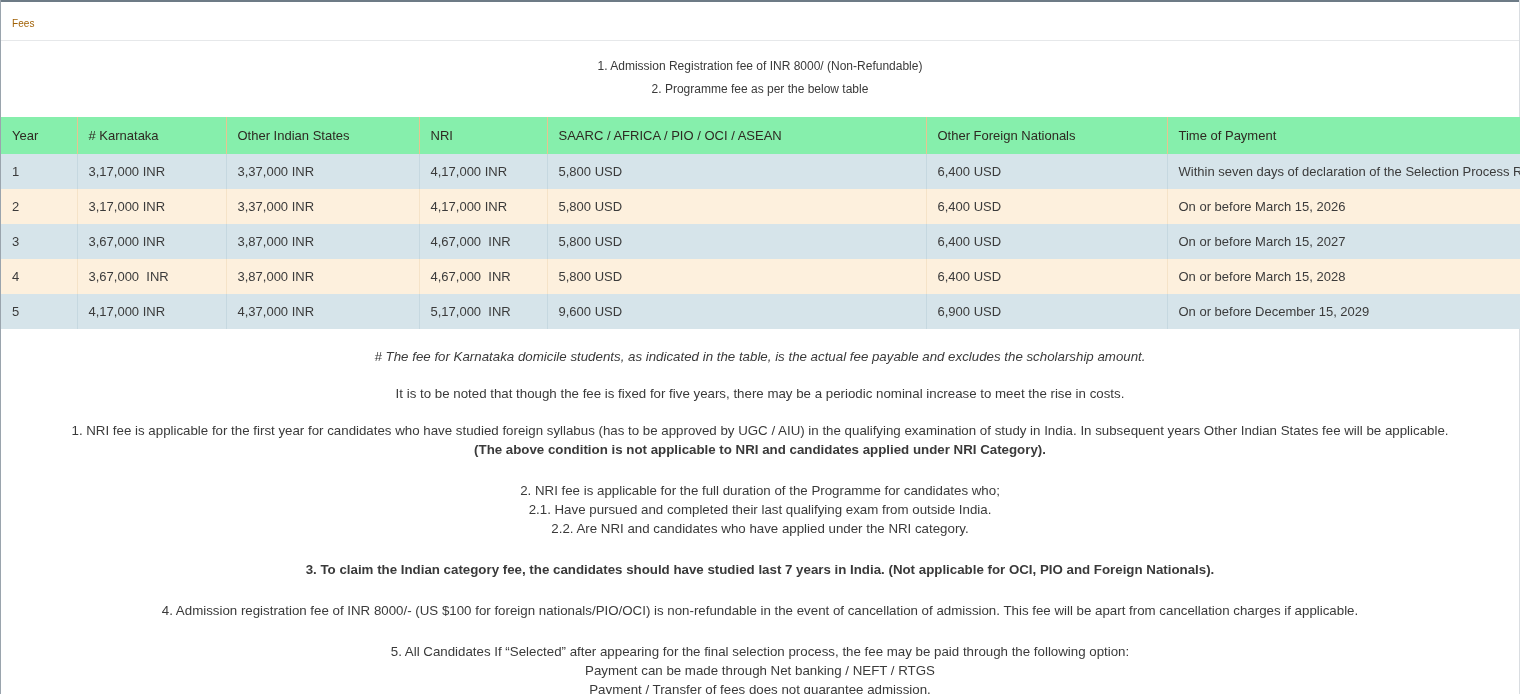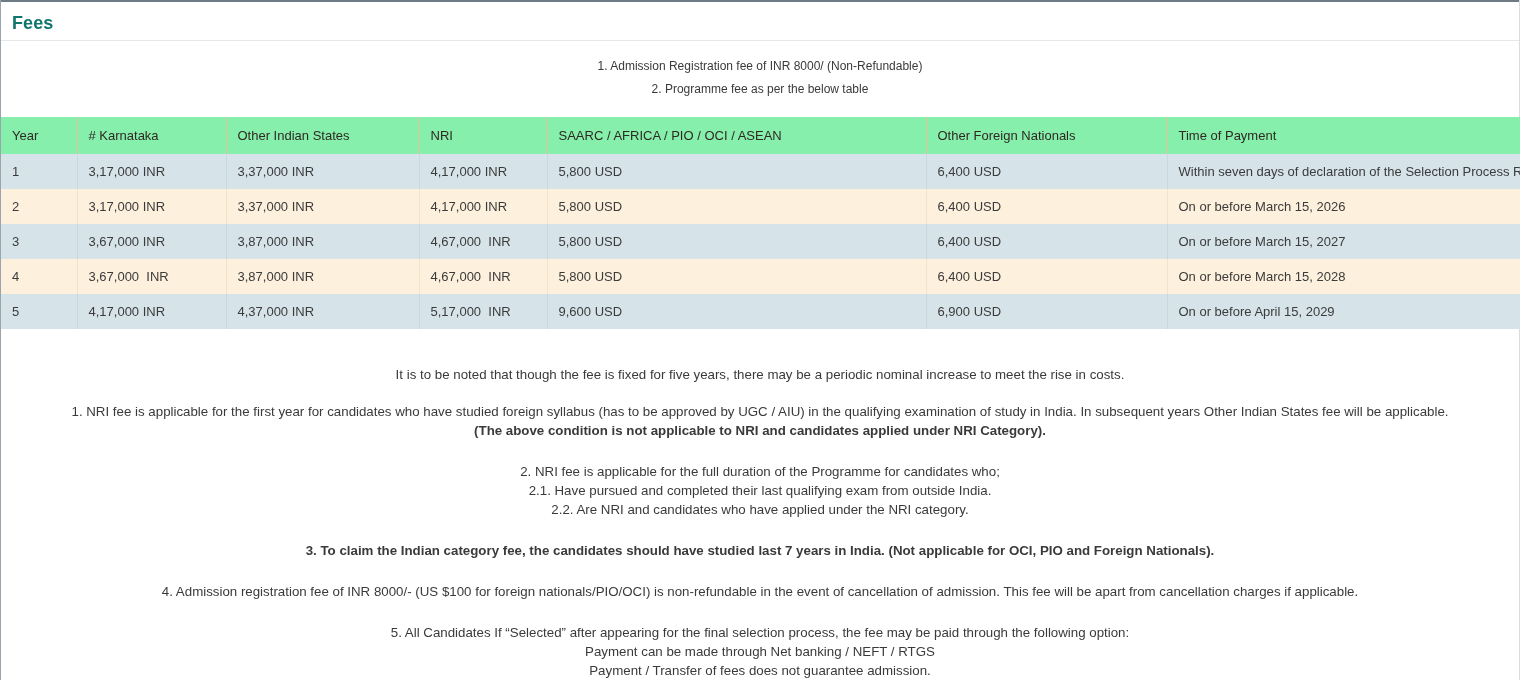--- a/index.html
+++ b/index.html
@@ -24,23 +24,23 @@
   }
 
   .panel-header {
     height: 41px;
     box-sizing: border-box;
     padding: 11px 0 0 11px;
     border-bottom: 1px solid #e6e8ea;
     border-top: 2px solid #6d7b86;
   }
   .panel-title {
-    font-size: 18px;
-    font-weight: bold;
-    color: #0f766e;
+    font-size: 10px;
+    font-weight: normal;
+    color: #a16207;
     letter-spacing: 0.1px;
   }
 
   .intro {
     padding-top: 14px;
     text-align: center;
   }
   .intro-line {
     font-size: 12px;
     color: #3a3a3a;
@@ -175,26 +175,27 @@
         <td>6,400 USD</td>
         <td>On or before March 15, 2028</td>
       </tr>
       <tr class="odd">
         <td>5</td>
         <td>4,17,000 INR</td>
         <td>4,37,000 INR</td>
         <td>5,17,000  INR</td>
         <td>9,600 USD</td>
         <td>6,900 USD</td>
-        <td>On or before April 15, 2029</td>
+        <td>On or before December 15, 2029</td>
       </tr>
     </tbody>
   </table>
 
   <div class="notes">
+    <div class="note italic"># The fee for Karnataka domicile students, as indicated in the table, is the actual fee payable and excludes the scholarship amount.</div>
     <div class="gap-18"></div>
     <div class="note">It is to be noted that though the fee is fixed for five years, there may be a periodic nominal increase to meet the rise in costs.</div>
     <div class="gap-18"></div>
     <div class="note">1. NRI fee is applicable for the first year for candidates who have studied foreign syllabus (has to be approved by UGC / AIU) in the qualifying examination of study in India. In subsequent years Other Indian States fee will be applicable.</div>
     <div class="note bold">(The above condition is not applicable to NRI and candidates applied under NRI Category).</div>
     <div class="gap-22"></div>
     <div class="note">2. NRI fee is applicable for the full duration of the Programme for candidates who;</div>
     <div class="note">2.1. Have pursued and completed their last qualifying exam from outside India.</div>
     <div class="note">2.2. Are NRI and candidates who have applied under the NRI category.</div>
     <div class="gap-22"></div>

